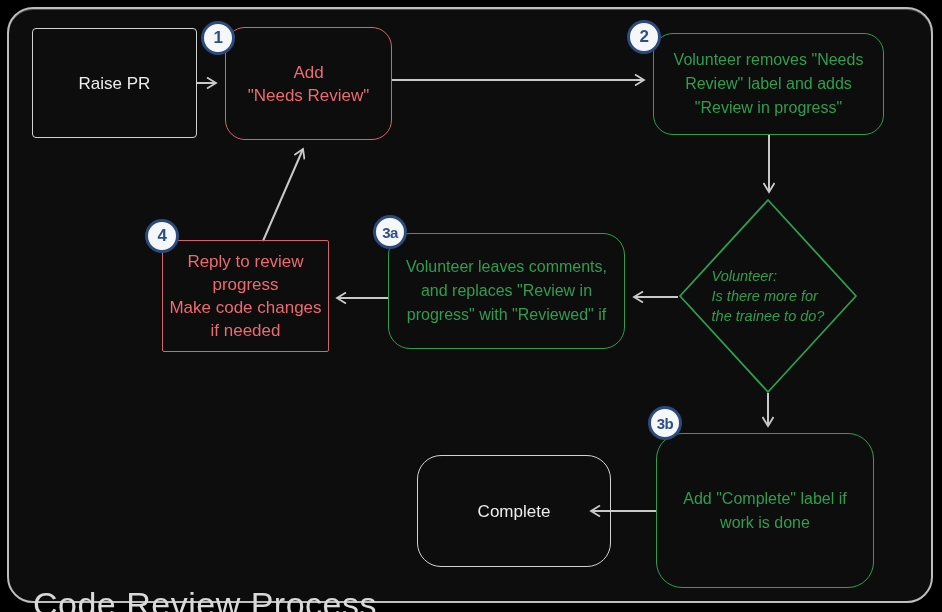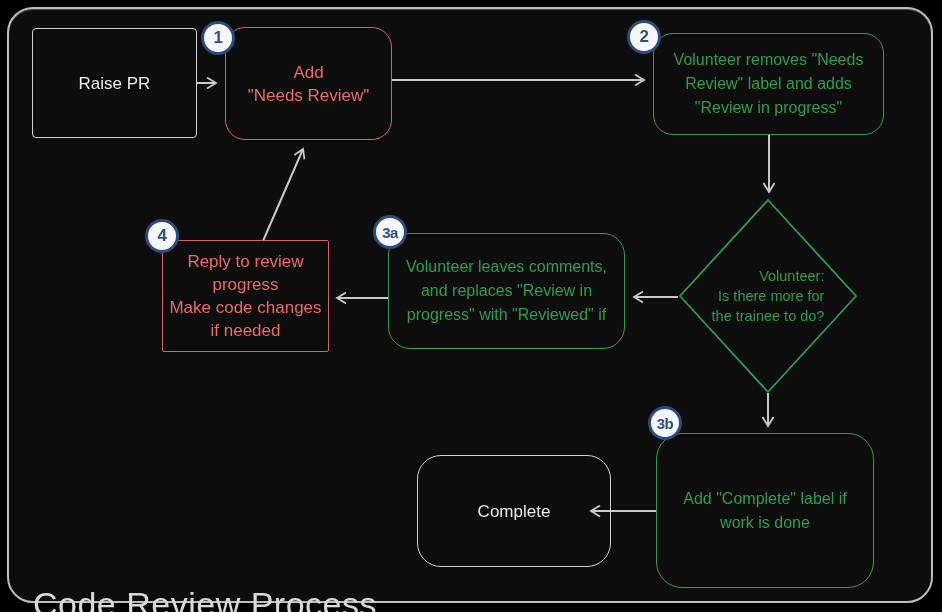--- a/index.html
+++ b/index.html
@@ -11,21 +11,21 @@
          box-shadow:inset 0 1px 0 rgba(255,255,255,.25);}
   svg.overlay{position:absolute;left:0;top:0;width:942px;height:612px;pointer-events:none;}
   .node{position:absolute;box-sizing:border-box;border-radius:22px;
         display:flex;align-items:center;justify-content:center;text-align:center;}
   .node .lines{width:100%;}
   .node .lines div{white-space:nowrap;}
   .grey{border:1.6px solid #d2d2d2;color:#ececec;font-size:17px;line-height:23px;}
   .red{border:1.6px solid #d5636b;color:#ec6a70;font-size:17px;line-height:23px;}
   .green{border:1.6px solid #2f9e4f;color:#2f9e4f;font-size:16px;line-height:24px;}
   .diamond-label{position:absolute;color:#2f9e4f;font-size:14.5px;line-height:20px;
-        text-align:right;display:flex;align-items:center;justify-content:center;}
+        text-align:left;display:flex;align-items:center;justify-content:center;font-style:italic;}
   .badge{position:absolute;width:34px;height:34px;box-sizing:border-box;
          border:3px solid #2c4a7c;border-radius:50%;background:#f5f7f9;
          color:#2d4f86;display:flex;align-items:center;justify-content:center;
          font-size:17px;font-weight:bold;letter-spacing:-0.5px;z-index:5;}
   .title{position:absolute;left:33px;top:545px;color:#d9d9d9;font-size:34px;
          font-weight:500;letter-spacing:0.5px;margin-top:40px;}
 </style>
 </head>
 <body>
 

